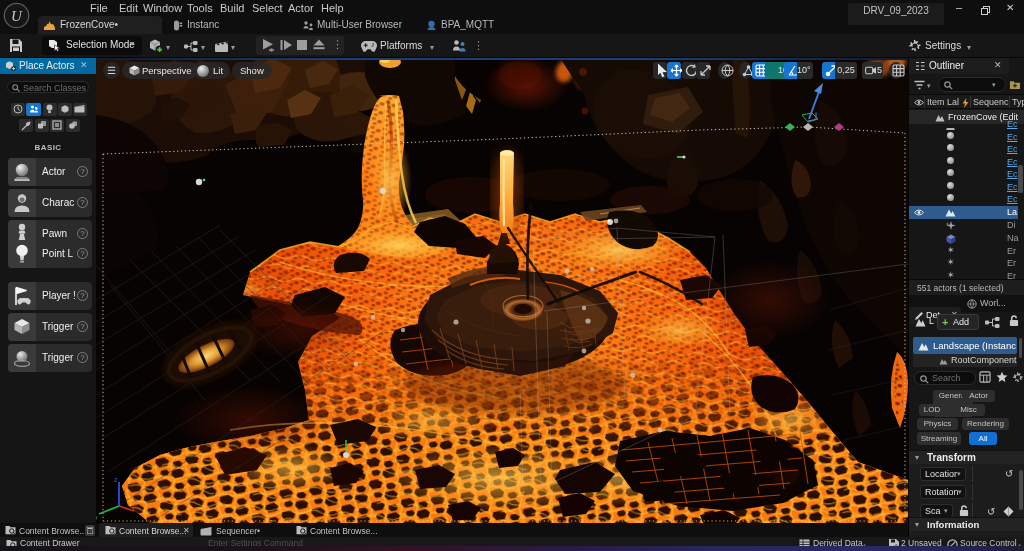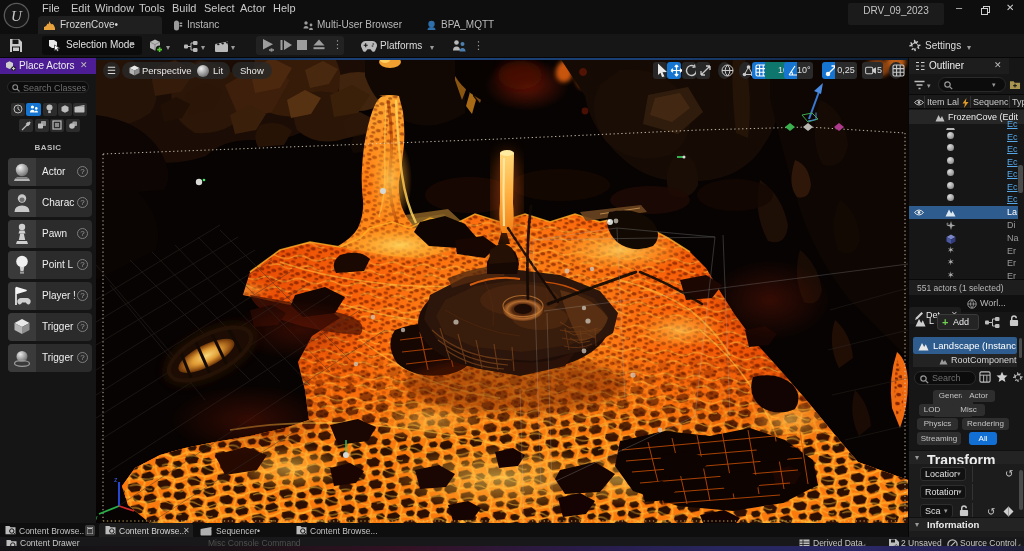--- a/index.html
+++ b/index.html
@@ -1,32 +1,32 @@
 <!DOCTYPE html>
 <html><head>
 <meta charset="utf-8">
 <style>
   * { margin:0; padding:0; box-sizing:border-box; }
   html,body { width:1024px; height:551px; overflow:hidden; background:#0d0d0d; }
   body { font-family:"Liberation Sans", sans-serif; position:relative; color:#cfcfcf; }
   .abs { position:absolute; }
   
   #menubar { left:0; top:0; width:1024px; height:16px; background:#0e0e0e; z-index:3; }
-  .menu { position:absolute; top:2px; font-size:11px; color:#cacaca; }
+  .menu { position:absolute; top:2px; font-size:11px; color:#cacaca;margin-left:48px; }
   #titlebox { position:absolute; left:848px; top:3px; width:96px; height:22px; background:#1b1b1b; border-radius:2px; color:#c3c3c3; font-size:10px; text-align:center; line-height:15px; }
   .winbtn { position:absolute; top:3px; color:#cfcfcf; font-size:11px; }
   #tabrow { left:0; top:16px; width:1024px; height:18px; background:#0e0e0e; }
   #activetab { position:absolute; left:38px; top:0px; width:124px; height:18px; background:#1f1f1f; border-radius:4px 4px 0 0; }
   .tabtxt { position:absolute; top:3px; font-size:10px; color:#d6d6d6; }
   #toolbar { left:0; top:34px; width:1024px; height:24px; background:#161616; border-bottom:1px solid #060606; }
   #selmode { position:absolute; left:42px; top:2px; width:100px; height:19px; background:#0b0b0b; border-radius:3px; font-size:10px; color:#e0e0e0; }
   #playgroup { position:absolute; left:256px; top:2px; width:88px; height:19px; background:#222222; border-radius:3px; }
   
   #leftpanel { left:0; top:58px; width:96px; height:465px; background:#151515; }
-  #lp-head { position:absolute; left:0; top:0; width:96px; height:16px; background:#4c1d95; }
+  #lp-head { position:absolute; left:0; top:0; width:96px; height:16px; background:#0369a1; }
   #lp-search { position:absolute; left:7px; top:23px; width:82px; height:12px; background:#0c0c0c; border:1px solid #2a2a2a; border-radius:6px; color:#6f6f6f; font-size:9px; }
   .gridbtn { position:absolute; width:14px; height:13px; background:#2c2c2c; border-radius:2px; }
   .lp-row { position:absolute; left:8px; width:84px; height:28px; background:#2b2b2b; border-radius:4px; }
   .lp-ico { position:absolute; left:0; top:0; width:28px; height:28px; background:#3a3a3a; border-radius:4px 0 0 4px; }
   .lp-lbl { position:absolute; left:34px; top:8px; font-size:10px; color:#efefef; }
   .lp-q { position:absolute; right:4px; top:8px; width:11px; height:11px; border:1px solid #7e7e7e; border-radius:50%; color:#9a9a9a; font-size:8px; text-align:center; line-height:10px; }
   
   #viewport { left:96px; top:58px; width:812px; height:465px; background:#050302; }
   .pill { position:absolute; background:rgba(40,40,40,.82); border-radius:9px; color:#e8e8e8; font-size:10px; height:17px; line-height:17px; padding:0 8px; }
   .vtool { position:absolute; top:4px; height:17px; border-radius:3px; }
@@ -263,21 +263,21 @@
       <div class="lp-ico"></div>
     <svg class="abs" style="left:7px;top:3px" width="14" height="22" viewBox="0 0 14 22" fill="#cfcfcf">
         <circle cx="7" cy="4" r="3.2"></circle>
         <path d="M4.5 7.5 h5 l1 3 h-7 z"></path>
         <path d="M5.2 10.5 h3.6 l1.4 6.5 h-6.4 z"></path>
         <path d="M2 18 h10 l1 3 h-12 z"></path>
       </svg>
     <span class="lp-lbl">Pawn</span>
       <span class="lp-q">?</span>
     </div>
-  <div class="lp-row" style="top:193px">
+  <div class="lp-row" style="top:182px">
       <div class="lp-ico"></div>
     <svg class="abs" style="left:7px;top:4px" width="14" height="20" viewBox="0 0 14 20">
         <circle cx="7" cy="6.5" r="5.8" fill="#f0f0f0"></circle>
         <path d="M4.8 12 h4.4 l-.7 4 h-3 z" fill="#cfcfcf"></path>
         <rect x="5" y="16.5" width="4" height="2.2" fill="#9a9a9a"></rect>
       </svg>
     <span class="lp-lbl">Point L</span>
       <span class="lp-q">?</span>
     </div>
   <div class="lp-row" style="top:224px">
@@ -1040,21 +1040,21 @@
   <div class="chip" style="left:53px;top:332px;width:33px;height:12px;line-height:12px">Actor</div>
   <div class="chip" style="left:10px;top:346px;width:26px;height:12px;line-height:12px">LOD</div>
   <div class="chip" style="left:43px;top:346px;width:33px;height:12px;line-height:12px">Misc</div>
   <div class="chip" style="left:8px;top:360px;width:41px;height:12px;line-height:12px">Physics</div>
   <div class="chip" style="left:53px;top:360px;width:47px;height:12px;line-height:12px">Rendering</div>
   <div class="chip" style="left:8px;top:374px;width:44px;height:13px;line-height:13px">Streaming</div>
   <div class="chip" style="left:60px;top:374px;width:28px;height:13px;line-height:13px;background:#1270d4;color:#fff">All</div>
 
   <div class="abs" style="left:0;top:392px;width:116px;height:14px;background:#232323;border-top:1px solid #101010">
     <span class="abs" style="left:6px;top:2px;font-size:8px;color:#9a9a9a">▾</span>
-    <span class="abs" style="left:18px;top:1px;font-size:14px;font-weight:bold;color:#ededed">Transform</span>
+    <span class="abs" style="left:18px;top:1px;font-size:10px;font-weight:bold;color:#ededed">Transform</span>
   </div>
   <div class="abs" style="left:0;top:406px;width:116px;height:131px;background:#1c1c1c"></div>
   <div class="abs" style="left:11px;top:409px;width:46px;height:14px;background:#111;border:1px solid #2e2e2e;border-radius:3px">
     <span class="abs" style="left:4px;top:1px;font-size:9px;color:#e0e0e0">Locatior</span>
       <span class="abs" style="left:36px;top:2px;color:#9a9a9a;font-size:7px">▾</span>
   </div>
   <span class="abs" style="left:96px;top:410px;font-size:10px;color:#c9c9c9">↺</span>
   <div class="abs" style="left:63px;top:408px;width:1px;height:16px;background:#333"></div>
   <div class="abs" style="left:11px;top:427px;width:46px;height:14px;background:#111;border:1px solid #2e2e2e;border-radius:3px">
     <span class="abs" style="left:4px;top:1px;font-size:9px;color:#e0e0e0">Rotation</span>
@@ -1085,21 +1085,21 @@
   <div class="abs" style="left:110px;top:280px;width:3px;height:20px;background:#4a4a4a;border-radius:2px"></div>
   <div class="abs" style="left:110px;top:412px;width:4px;height:40px;background:#4a4a4a;border-radius:2px"></div>
 </div>
 <div class="abs" id="statusbar">
   <svg class="abs" style="left:6px;top:2px" width="11" height="10" viewBox="0 0 11 10">
       <path d="M0.5 1 h4 l1 1.2 h5 v7 h-10 z" fill="#bdbdbd"></path>
       <circle cx="6.8" cy="6" r="2.2" fill="none" stroke="#18181a" stroke-width="1"></circle>
       <path d="M8.4 7.6 L10 9.2" stroke="#18181a" stroke-width="1"></path>
     </svg>
   <span class="abs" style="left:20px;top:1px">Content Drawer</span>
-  <span class="abs" style="left:208px;top:1px;color:#4f4f4f">Misc Console Command</span>
+  <span class="abs" style="left:208px;top:1px;color:#4f4f4f">Enter Settings Command</span>
   <svg class="abs" style="left:799px;top:2px" width="11" height="11" viewBox="0 0 11 11">
       <rect x="0.5" y="0.5" width="10" height="10" fill="#bdbdbd"></rect>
       <path d="M0.5 3 h10 M0.5 5.5 h10 M0.5 8 h10 M4 0.5 v10" stroke="#18181a" stroke-width=".8"></path>
     </svg>
   <span class="abs" style="left:813px;top:1px">Derived Data</span>
   <svg class="abs" style="left:888px;top:1px" width="12" height="12" viewBox="0 0 12 12">
       <path d="M1 1 h7 l3 3 v7 h-10 z" fill="#bdbdbd"></path>
       <rect x="3" y="1.5" width="4" height="3" fill="#18181a"></rect>
       <path d="M8.3 6.2 l.9 1.8 2 .3 -1.45 1.4 .35 2 -1.8-.95 -1.8.95 .35-2 -1.45-1.4 2-.3 z" fill="#e8e8e8" stroke="#18181a" stroke-width=".5"></path>
     </svg>

